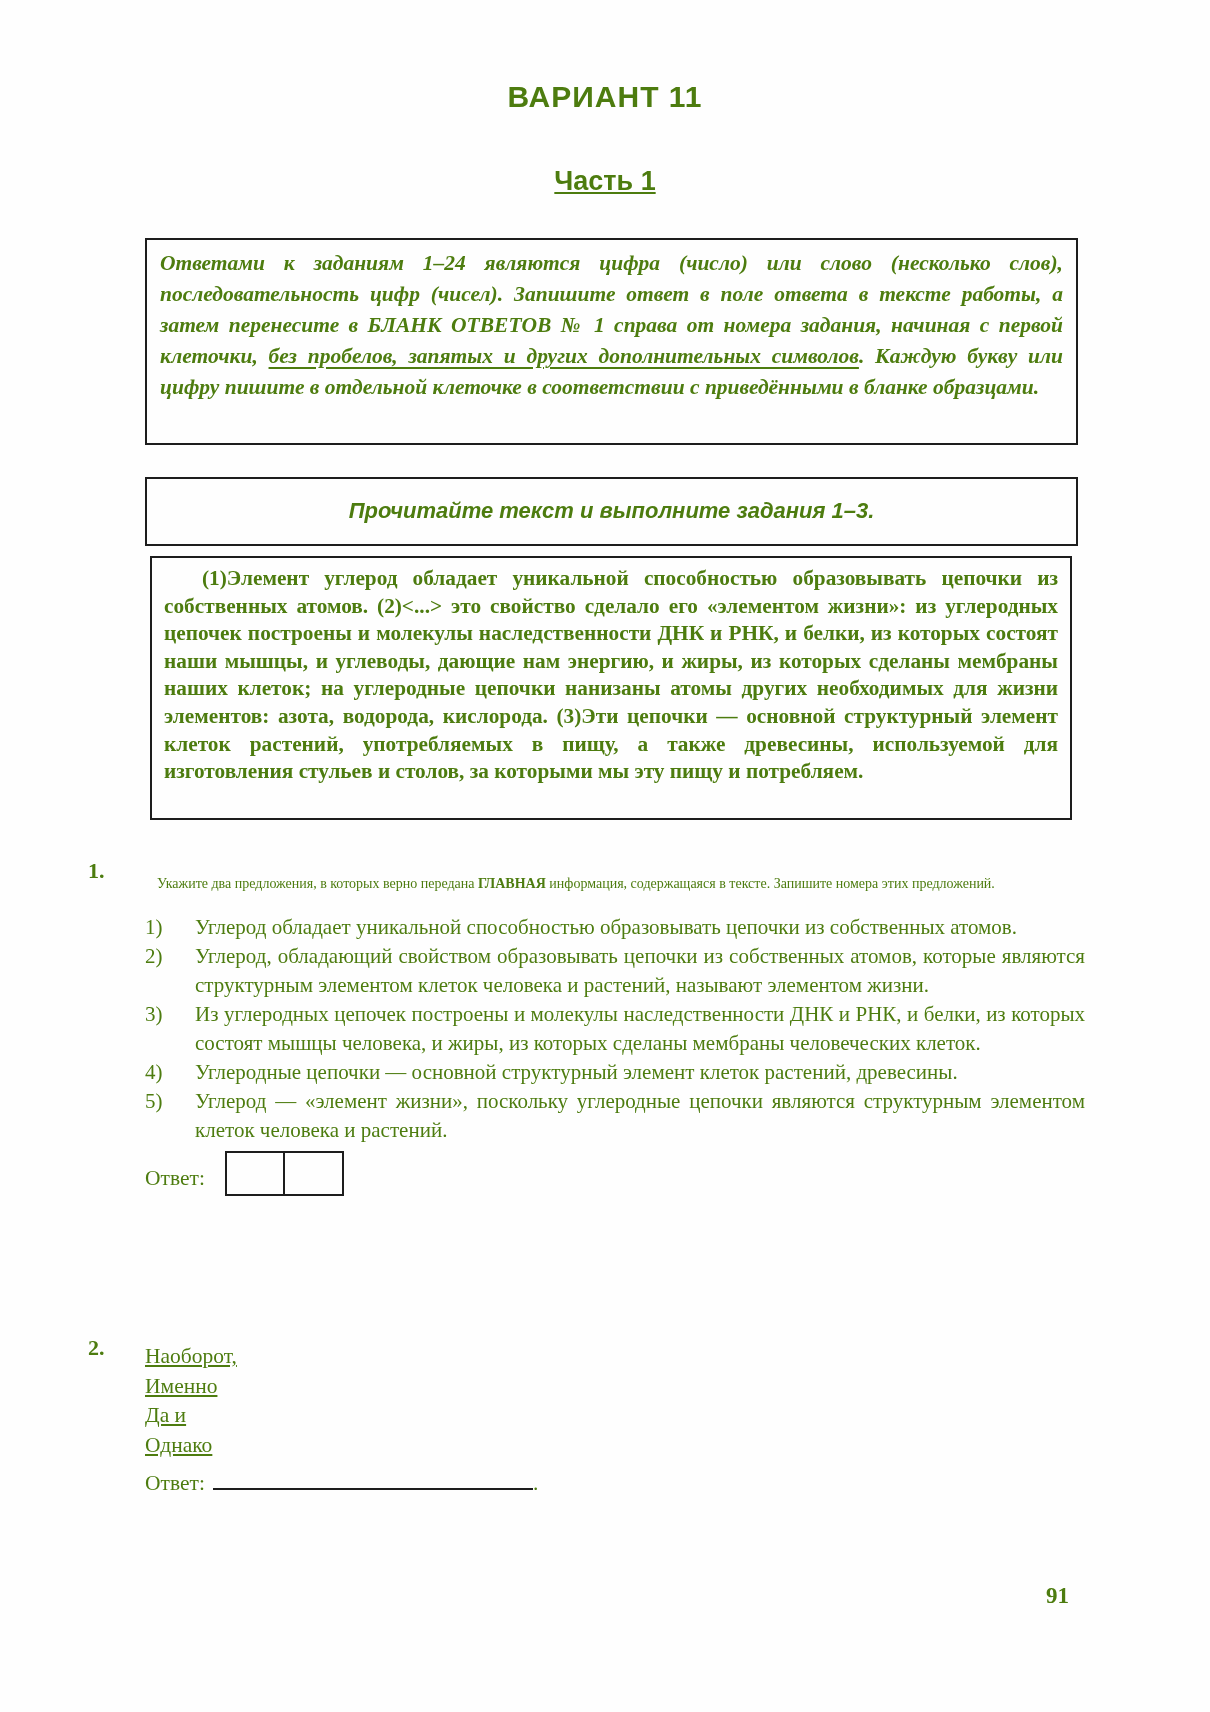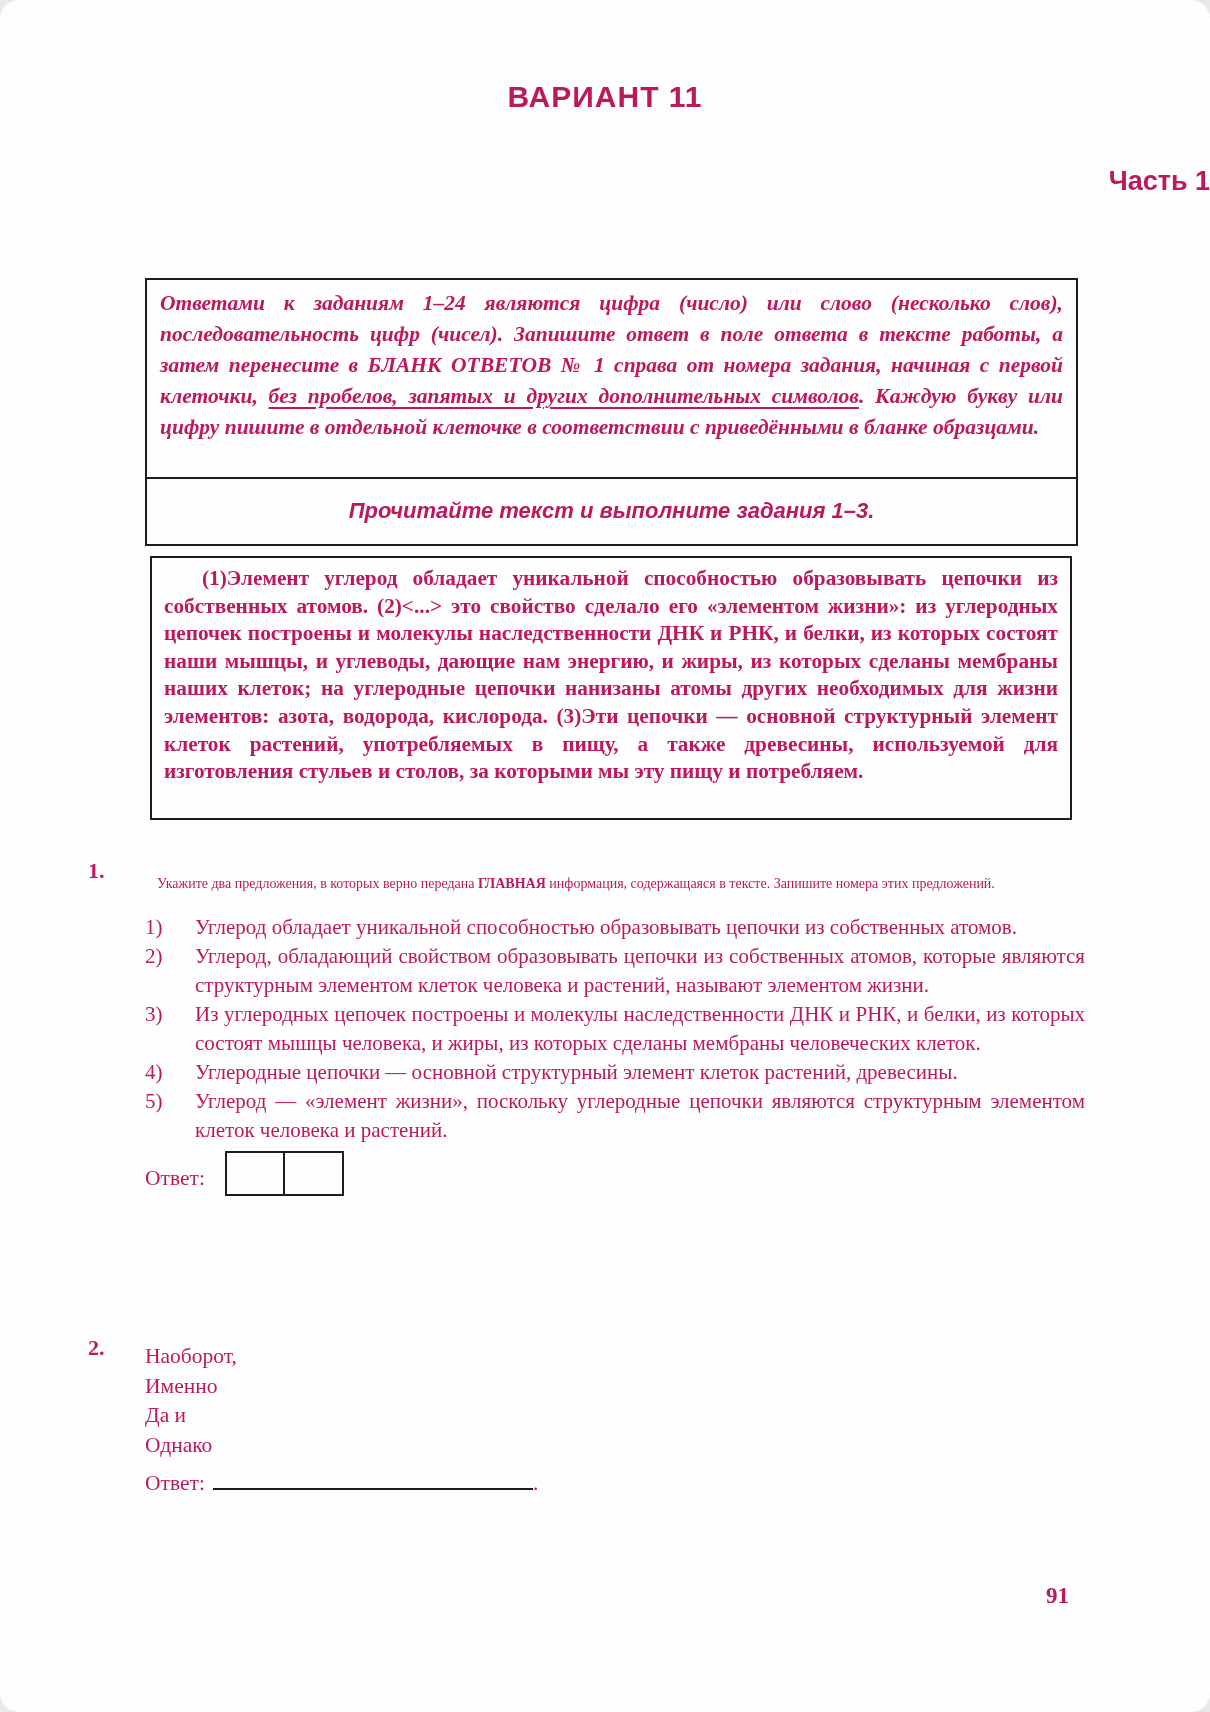--- a/index.html
+++ b/index.html
@@ -2,39 +2,38 @@
 <html lang="ru"><head>
 <meta charset="utf-8">
 <style>
   html, body { margin: 0; padding: 0; background: #e8e8e8; }
   .page {
     position: relative;
     width: 1210px;
     height: 1712px;
     margin: 0 auto;
     background: #fefefe;
-    color: #be185d;
+    color: #4d7c0f;
     font-family: "Liberation Serif", serif;
     overflow: hidden;
-    border-radius: 19px;
   }
   .variant-title {
     position: absolute; top: 80px; left: 0; width: 100%;
     margin: 0; text-align: center;
     font-family: "Liberation Sans", sans-serif;
     font-size: 30px; font-weight: 700; letter-spacing: 1px;
   }
   .part-title {
     position: absolute; top: 166px; left: 0; width: 100%;
-    margin: 0; text-align: right;
+    margin: 0; text-align: center;
     font-family: "Liberation Sans", sans-serif;
-    font-size: 27px; font-weight: 700;
+    font-size: 27px; font-weight: 700; text-decoration: underline;
   }
   .box { position: absolute; border: 2.5px solid #1d1d1d; box-sizing: border-box; background: #fefefe; }
-  .instructions-box { top: 238px; left: 145px; width: 933px; height: 207px; padding: 8px 13px; margin-top: 40px; }
+  .instructions-box { top: 238px; left: 145px; width: 933px; height: 207px; padding: 8px 13px; }
   .instructions-box p {
     margin: 0; text-align: justify;
     font-style: italic; font-weight: 700;
     font-size: 21.5px; line-height: 31px;
   }
   .instructions-box .u { text-decoration: underline; text-underline-offset: 4px; }
   .banner-box { top: 477px; left: 145px; width: 933px; height: 69px; }
   .banner-box p {
     margin: 0; padding-top: 19px; text-align: center;
     font-family: "Liberation Sans", sans-serif;
@@ -58,21 +57,21 @@
     font-size: 21px; line-height: 29px; text-align: justify;
     padding-left: 50px;
   }
   .options .onum { display: inline-block; width: 50px; margin-left: -50px; }
   .answer-row { margin-top: 14px; display: flex; align-items: center; }
   .answer-label { font-size: 21.5px; line-height: 30px; }
   .answer-cells { display: inline-flex; margin-left: 20px; margin-top: -8px; }
   .answer-cell { width: 61px; height: 45px; border: 2.5px solid #1d1d1d; box-sizing: border-box; background: #fefefe; }
   .answer-cell + .answer-cell { border-left-width: 2px; margin-left: -2.5px; }
   .word-list { list-style: none; margin: 10px 0 0 0; padding: 0; }
-  .word-list li { font-size: 21.5px; line-height: 29.5px; }
+  .word-list li { font-size: 21.5px; line-height: 29.5px; text-decoration: underline; }
   .answer-line-row { margin-top: 6px; font-size: 21.5px; line-height: 30px; }
   .answer-blank {
     display: inline-block; width: 320px; height: 1em;
     border-bottom: 2.5px solid #1d1d1d; margin-left: 8px;
     vertical-align: baseline;
   }
   .page-number {
     position: absolute; top: 1583px; left: 1046px;
     font-size: 23px; font-weight: 700;
   }

